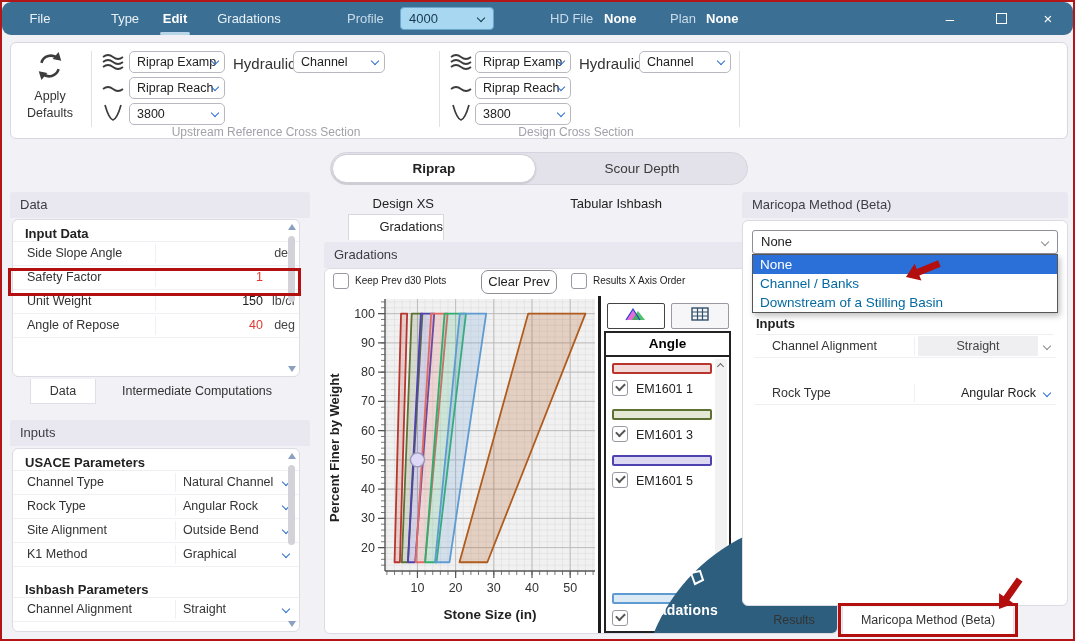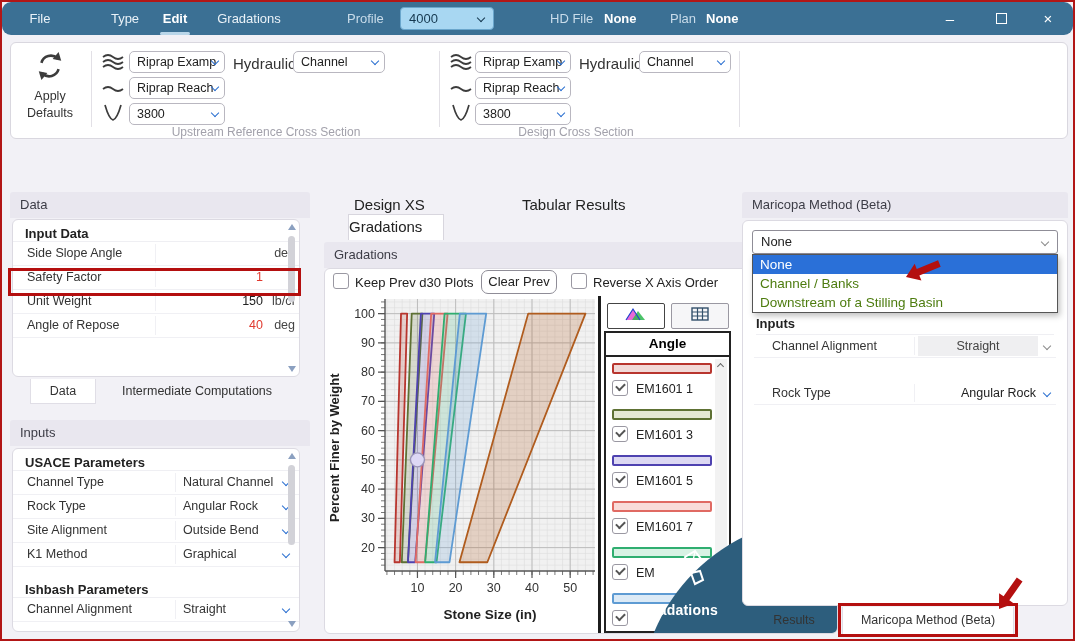--- a/index.html
+++ b/index.html
@@ -63,24 +63,24 @@
   .btab.active { background:#fff; border:1px solid #e0dee6; border-top:none; }
 
   
   .pill-track { position:absolute; left:328px; top:150px; width:418px; height:33px; background:#e3e1e9;
                 border:1px solid #d6d4dc; border-radius:17px; font-size:13.5px; }
   .pill-active { position:absolute; left:1px; top:1px; width:204px; height:29px; background:#fff;
                  border:1px solid #cfcdd5; border-radius:15px; text-align:center; line-height:28px;
                  font-weight:bold; color:#222; box-shadow:0 1px 2px rgba(0,0,0,.12); }
   .pill-right { position:absolute; right:0; top:0; width:210px; height:31px; text-align:center;
                 line-height:31px; color:#3a3a3a; }
-  .subtab { position:absolute; font-size:15px; color:#222; text-align:left; }
+  .subtab { position:absolute; font-size:13px; color:#222; text-align:right; }
   .subtab.active { background:#fff; border:1px solid #d8d6de; border-bottom:none; }
 
-  .ctrl-label { font-size:13px; color:#222; }
+  .ctrl-label { font-size:10px; color:#222; }
   .cb { position:absolute; width:16px; height:16px; background:#fff; border:1.4px solid #9a98a2; border-radius:3px; }
   .cb.checked::after { content:""; position:absolute; left:3px; top:2px; width:7px; height:4px;
                        border-left:2px solid #555; border-bottom:2px solid #555; transform:rotate(-45deg); }
   .clear-btn { position:absolute; left:478px; top:266px; width:76px; height:24px; background:#fff;
                border:1.4px solid #8f8d97; border-radius:7px; font-size:13px; color:#222;
                text-align:center; line-height:21px; }
   .ylabel { position:absolute; left:324px; top:330px; height:230px; writing-mode:vertical-rl;
             transform:rotate(180deg); font-weight:bold; font-size:13px; color:#222; text-align:center; }
 
   .legend-divider { position:absolute; left:595px; top:293px; width:3px; height:339px; background:#1c1c1c; }
@@ -106,21 +106,21 @@
   .badge-label { position:absolute; left:300px; top:333px; width:110px; text-align:center; color:#fff;
                  font-size:14px; font-weight:600; letter-spacing:.2px; }
   .badge-icon { position:absolute; left:330px; top:274px; }
 
   
   .select-box { position:absolute; left:750px; top:228px; width:306px; height:24px; background:#fff;
                 border:1px solid #8f8d97; border-radius:3px; font-size:13px; color:#222;
                 line-height:22px; padding-left:8px; }
   .dd-list { position:absolute; left:750px; top:252px; width:306px; background:#fff; border:1px solid #555;
              box-shadow:2px 3px 6px rgba(0,0,0,.25); z-index:5; font-size:13.5px; }
-  .dd-opt { height:19px; line-height:19px; padding-left:7px; color:#4d7c0f; }
+  .dd-opt { height:19px; line-height:19px; padding-left:7px; color:#0369a1; }
   .dd-opt.sel { background:#2a70d8; color:#fff; }
   .mrow { position:relative; height:23px; border-bottom:1px solid #f0f0f4; font-size:12.5px; color:#333; }
   .mrow .tl { position:absolute; left:18px; top:4px; }
   .mrow .vline { position:absolute; left:160px; top:2px; bottom:2px; width:1px; background:#f0f0f4; }
 
   
   .anno-rect { position:absolute; border:3px solid #b40f0f; z-index:9; }
   .anno { z-index:10; }
 </style>
 </head>
@@ -194,23 +194,27 @@
     </svg>
     <div class="dd" style="left:464px;top:8px;width:96px;"><span>Riprap Examp</span><span class="chv"></span></div>
     <div class="dd" style="left:464px;top:34px;width:96px;"><span>Riprap Reach</span><span class="chv"></span></div>
     <div class="dd" style="left:464px;top:60px;width:96px;"><span>3800</span><span class="chv"></span></div>
     <div class="lbl" style="left:568px;top:12px;">Hydraulics</div>
     <div class="dd" style="left:628px;top:8px;width:92px;"><span>Channel</span><span class="chv"></span></div>
     <div class="grp-caption" style="left:420px;width:290px;">Design Cross Section</div>
     <div class="tsep" style="left:728px;"></div>
   </div>
 
+  <div class="pill-track">
+    <div class="pill-active">Riprap</div>
+    <div class="pill-right">Scour Depth</div>
+  </div>
 
   <div class="subtab" style="left:352px;top:194px;width:80px;height:20px;">Design XS</div>
-  <div class="subtab" style="left:520px;top:194px;width:140px;height:20px;">Tabular Results</div>
+  <div class="subtab" style="left:520px;top:194px;width:140px;height:20px;">Tabular Ishbash</div>
   <div class="subtab active" style="left:346px;top:212px;width:96px;height:26px;line-height:24px;">Gradations</div>
 
   <div class="phead" style="left:8px;top:190px;width:300px;">Data</div>
   <div class="card" style="left:10px;top:217px;width:288px;height:158px;">
     <div class="sect">Input Data</div>
     <div id="data-rows">
         <div class="trow">
      <span class="tl">Side Slope Angle</span>
      <div class="vline"></div>
      <span class="tv" style="color:#222;min-width:30px;"></span>
@@ -288,21 +292,21 @@
       <div class="tri-dn"></div>
     </div>
   </div>
 
   <div class="phead" style="left:322px;top:240px;width:514px;">Gradations</div>
   <div class="card" style="left:322px;top:266px;width:514px;height:366px;overflow:hidden;">
     <div class="cb" style="left:8px;top:4px;"></div>
     <div class="ctrl-label abs" style="left:30px;top:6px;">Keep Prev d30 Plots</div>
     <div class="clear-btn" style="left:156px;top:1px;">Clear Prev</div>
     <div class="cb" style="left:246px;top:4px;"></div>
-    <div class="ctrl-label abs" style="left:268px;top:6px;">Reverse X Axis Order</div>
+    <div class="ctrl-label abs" style="left:268px;top:6px;">Results X Axis Order</div>
 
     <svg id="grad-chart" class="abs" style="left:4px;top:26px;" width="272" height="338">
         <rect x="56" y="4" width="210" height="272" fill="#f1f1f1"></rect>
         <line x1="57.90909090909091" y1="4" x2="57.90909090909091" y2="276" stroke="#dedede" stroke-width="0.6"></line>
         <line x1="65.54545454545455" y1="4" x2="65.54545454545455" y2="276" stroke="#dedede" stroke-width="0.6"></line>
         <line x1="73.18181818181819" y1="4" x2="73.18181818181819" y2="276" stroke="#dedede" stroke-width="0.6"></line>
         <line x1="80.81818181818181" y1="4" x2="80.81818181818181" y2="276" stroke="#dedede" stroke-width="0.6"></line>
         <line x1="88.45454545454545" y1="4" x2="88.45454545454545" y2="276" stroke="#dedede" stroke-width="0.6"></line>
         <line x1="96.0909090909091" y1="4" x2="96.0909090909091" y2="276" stroke="#dedede" stroke-width="0.6"></line>
         <line x1="103.72727272727272" y1="4" x2="103.72727272727272" y2="276" stroke="#dedede" stroke-width="0.6"></line>
@@ -539,34 +543,20 @@
       <span class="lg-label">EM1601 3</span>
     </div>
         </div>
         <div class="lg-item" style="top: 98px;">
           <div class="lg-swatch" style="border-color:#4e42b0;background:#dcd8f2;"></div>
     <div class="lg-row">
       <div class="cb checked"></div>
       <span class="lg-label">EM1601 5</span>
     </div>
         </div>
-        <div class="lg-item" style="top: 144px;">
-          <div class="lg-swatch" style="border-color:#e06a63;background:#f9dcd9;"></div>
-    <div class="lg-row">
-      <div class="cb checked"></div>
-      <span class="lg-label">EM1601 7</span>
-    </div>
-        </div>
-        <div class="lg-item" style="top: 190px;">
-          <div class="lg-swatch" style="border-color:#2fae70;background:#d8f2e4;"></div>
-    <div class="lg-row">
-      <div class="cb checked"></div>
-      <span class="lg-label">EM</span>
-    </div>
-        </div>
         <div class="lg-item" style="top: 236px;">
           <div class="lg-swatch" style="border-color:#5e9bd3;background:#dceaf6;"></div>
     <div class="lg-row">
       <div class="cb checked"></div>
       <span class="lg-label"></span>
     </div>
         </div>
       </div>
     <div class="outer-thumb" style="left:509px;top:106px;"></div>
 

